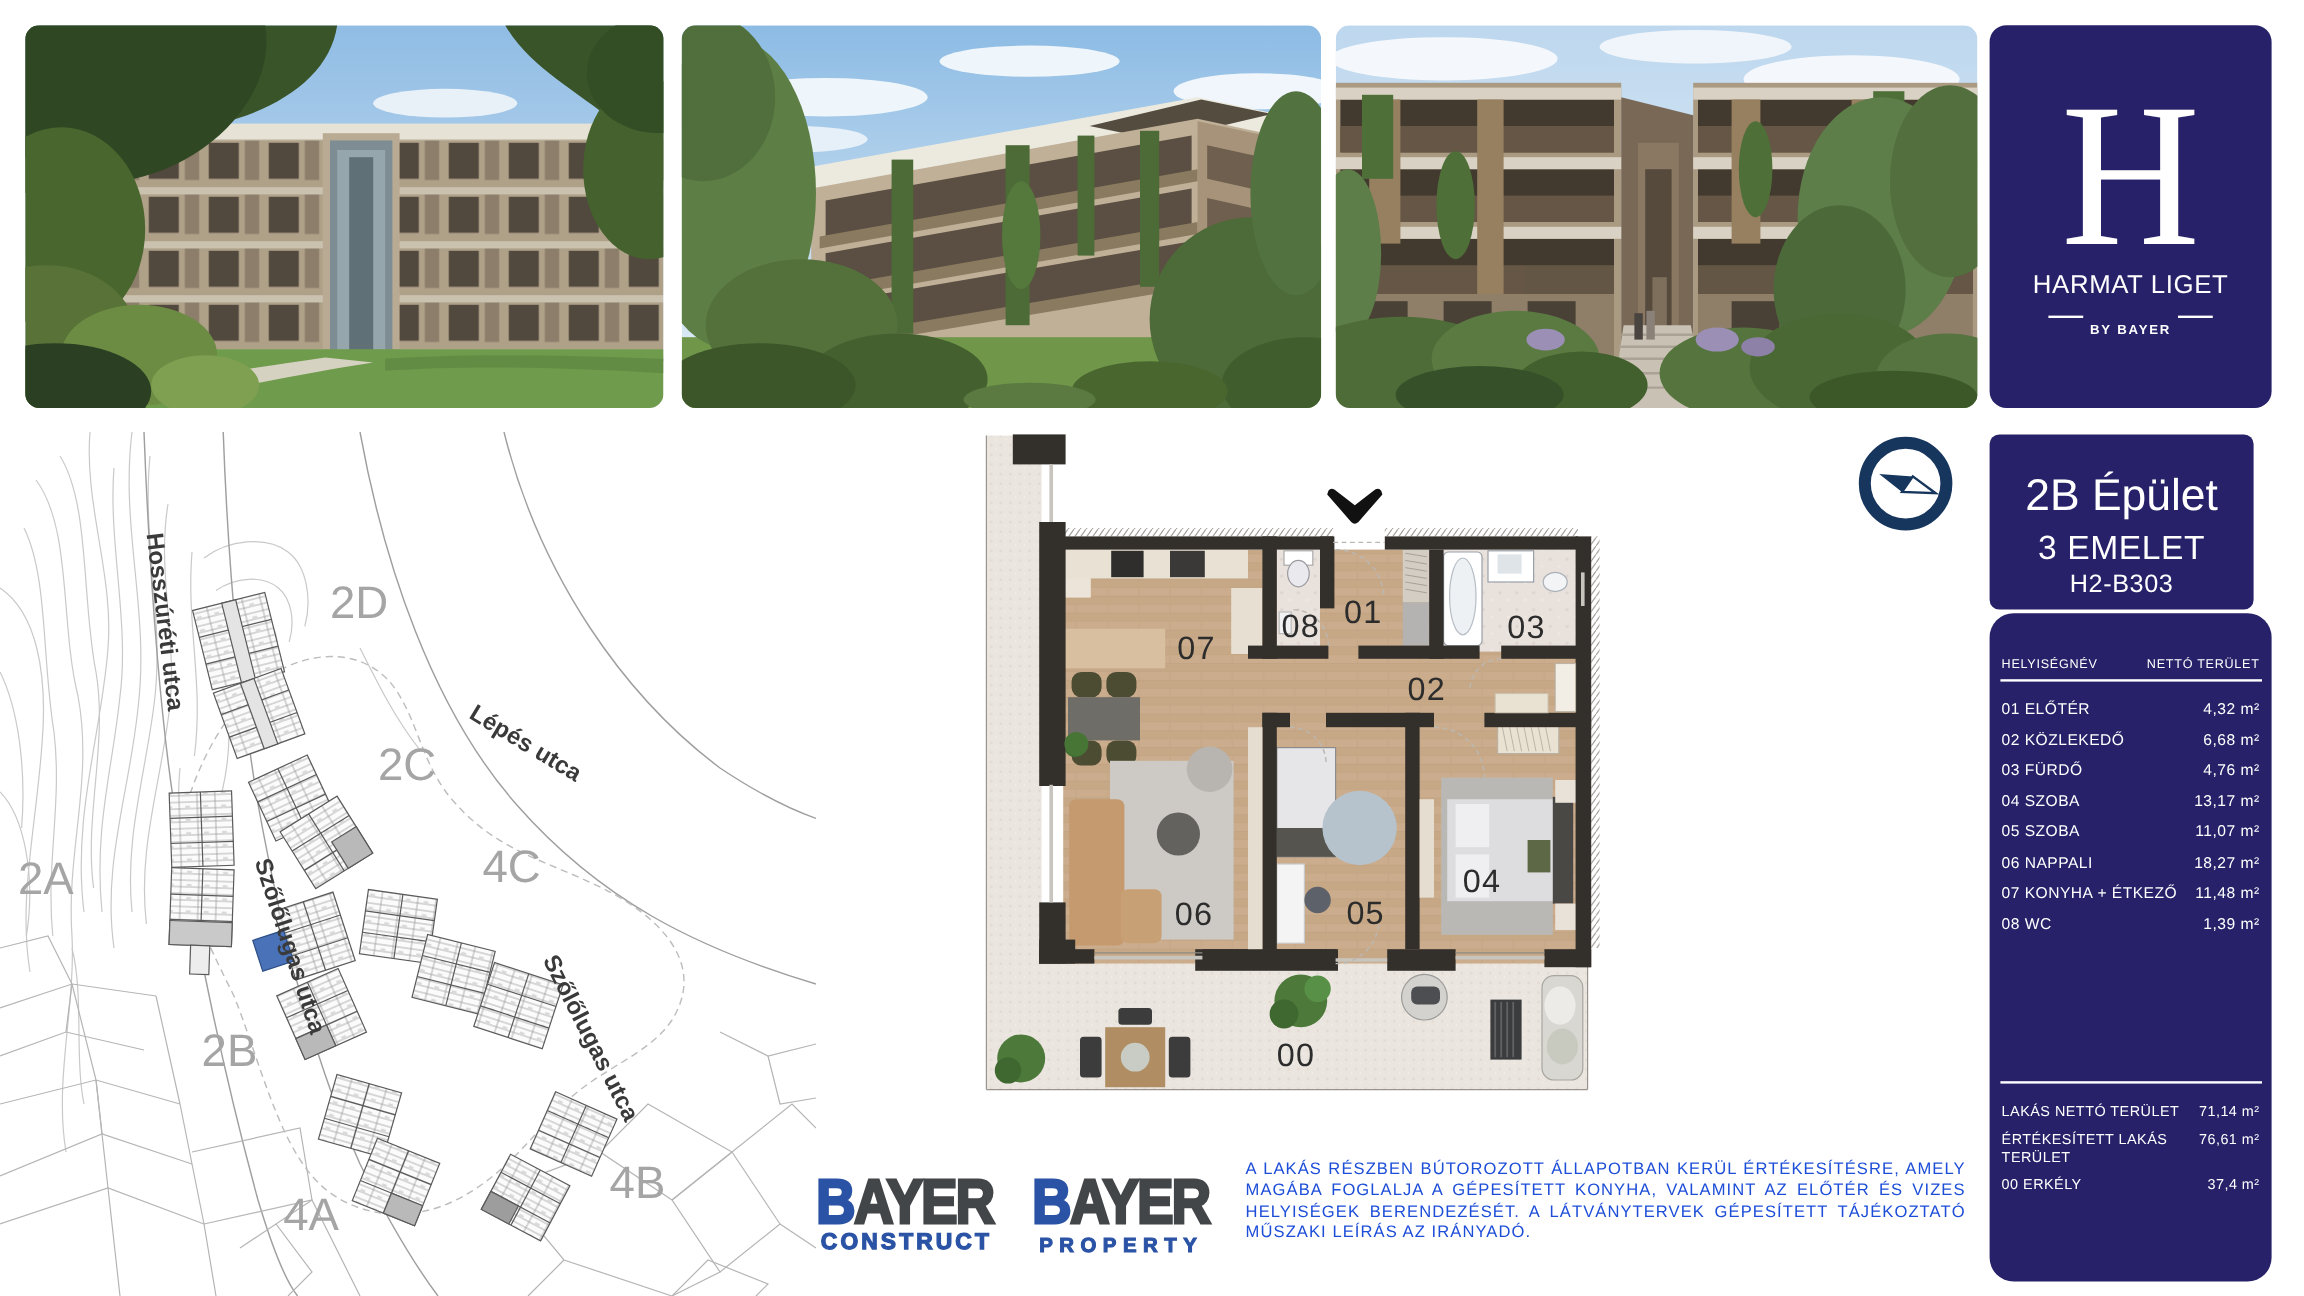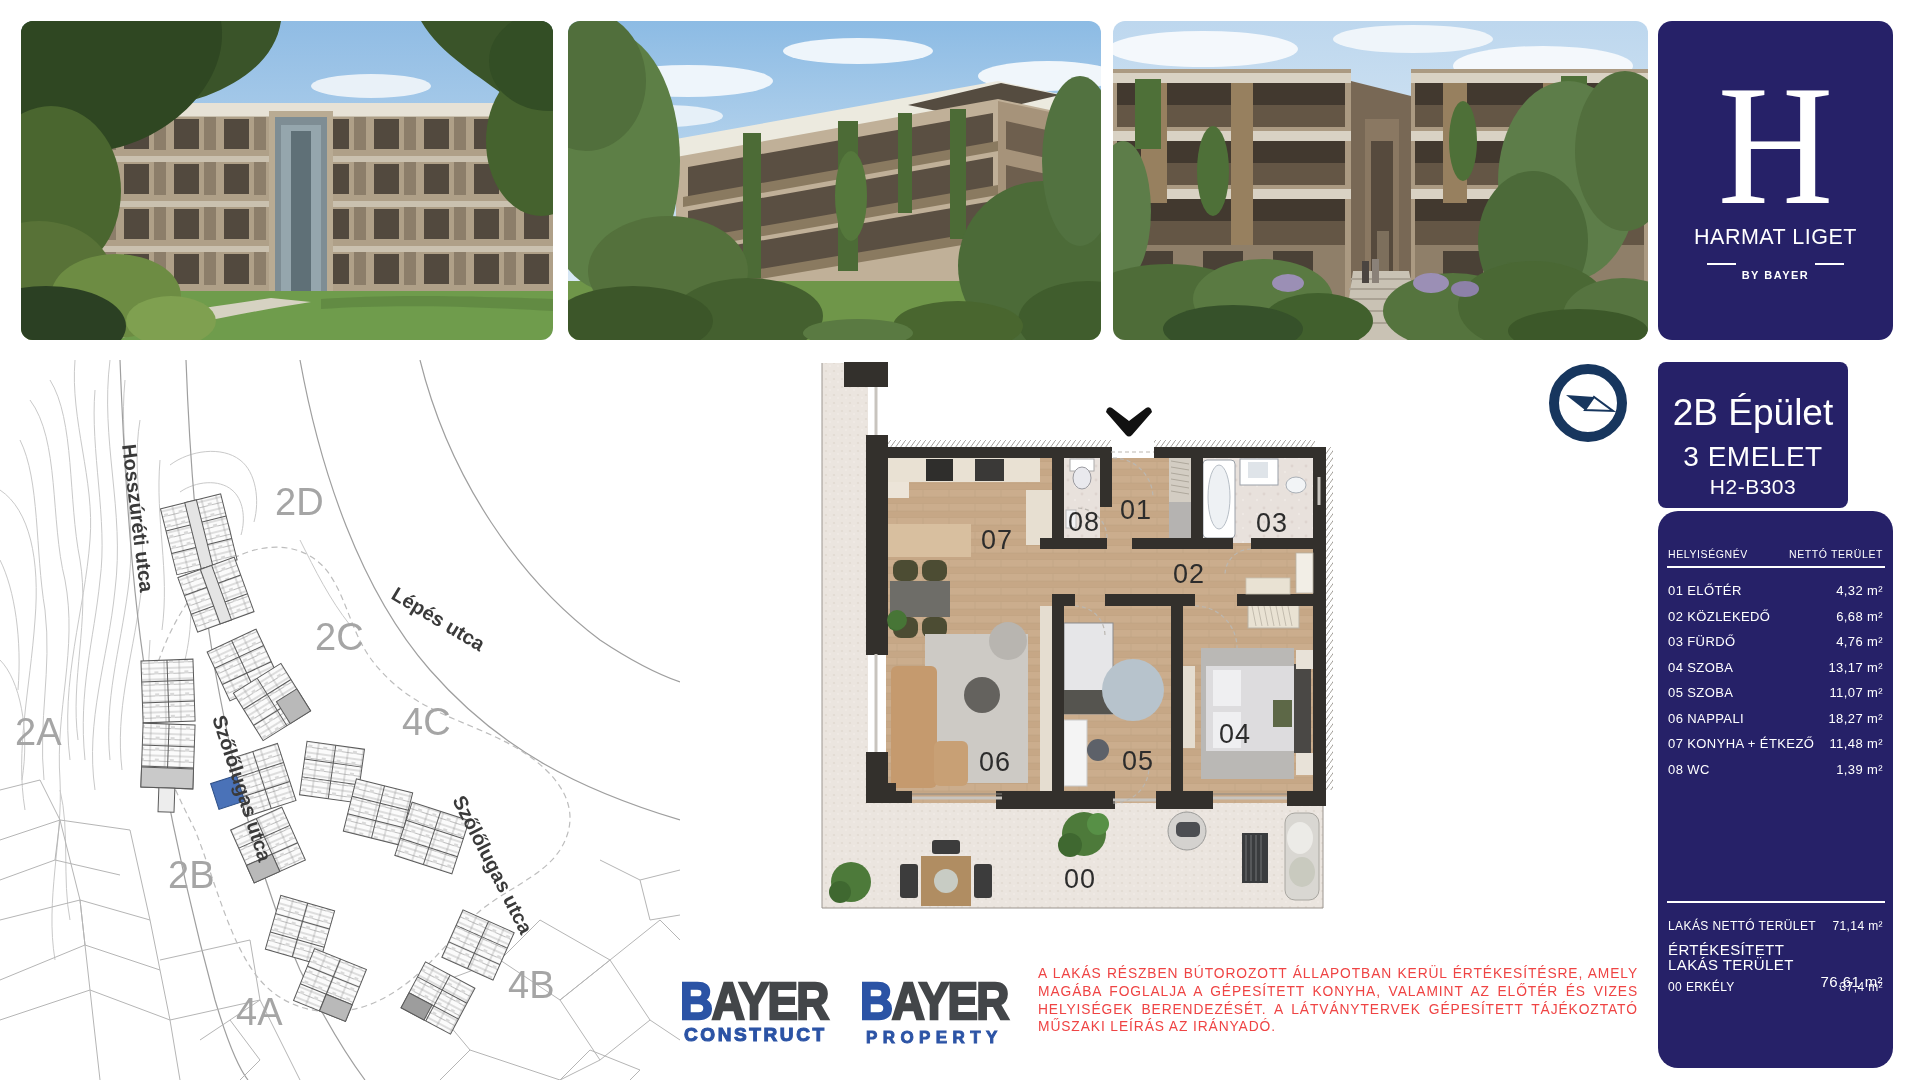--- a/index.html
+++ b/index.html
@@ -232,42 +232,42 @@
 </div>
 
 <div class="abs navy" style="left:1658px;top:21px;width:235px;height:319px;border-radius:14px;">
   <div style="position:absolute;top:39px;left:0;width:100%;text-align:center;font-family:'Liberation Serif',serif;font-size:171px;line-height:1;color:#fff;transform:scaleX(0.936);">H</div>
   <div style="position:absolute;top:204px;left:0;width:100%;text-align:center;font-size:21.5px;font-weight:normal;letter-spacing:0.5px;">HARMAT LIGET</div>
   <div style="position:absolute;top:248px;left:0;width:100%;text-align:center;font-size:11px;font-weight:bold;letter-spacing:1.5px;">BY BAYER</div>
   <div style="position:absolute;top:242px;left:49px;width:29px;height:2px;background:#fff;"></div>
   <div style="position:absolute;top:242px;right:49px;width:29px;height:2px;background:#fff;"></div>
 </div>
 
-<div class="abs navy" style="left:1658px;top:362px;width:190px;height:146px;border-radius:8px;text-align:center;">
+<div class="abs navy" style="left:1658px;top:362px;width:220px;height:146px;border-radius:8px;text-align:center;">
   <div style="margin-top:30px;font-size:37px;">2B Épület</div>
   <div style="margin-top:7px;font-size:28px;letter-spacing:0.5px;">3 EMELET</div>
   <div style="margin-top:2px;font-size:21px;letter-spacing:0.5px;">H2-B303</div>
 </div>
 
 <div class="abs navy" style="left:1658px;top:511px;width:235px;height:557px;border-radius:20px;font-size:13px;">
   <div style="position:absolute;top:37px;left:10px;right:10px;font-size:10.5px;letter-spacing:0.6px;">
     <span>HELYISÉGNÉV</span><span style="float:right;">NETTÓ TERÜLET</span>
   </div>
   <div style="position:absolute;top:55px;left:9px;right:8px;height:2px;background:#fff;"></div>
   <div class="trow" style="top:72px;"><span>01 ELŐTÉR</span><span class="tv">4,32 m²</span></div>
   <div class="trow" style="top:97.5px;"><span>02 KÖZLEKEDŐ</span><span class="tv">6,68 m²</span></div>
   <div class="trow" style="top:123px;"><span>03 FÜRDŐ</span><span class="tv">4,76 m²</span></div>
   <div class="trow" style="top:148.5px;"><span>04 SZOBA</span><span class="tv">13,17 m²</span></div>
   <div class="trow" style="top:174px;"><span>05 SZOBA</span><span class="tv">11,07 m²</span></div>
   <div class="trow" style="top:199.5px;"><span>06 NAPPALI</span><span class="tv">18,27 m²</span></div>
   <div class="trow" style="top:225px;"><span>07 KONYHA + ÉTKEZŐ</span><span class="tv">11,48 m²</span></div>
   <div class="trow" style="top:250.5px;"><span>08 WC</span><span class="tv">1,39 m²</span></div>
   <div style="position:absolute;top:390px;left:9px;right:8px;height:2px;background:#fff;"></div>
   <div class="trow" style="top:408px;font-size:12px;"><span>LAKÁS NETTÓ TERÜLET</span><span class="tv">71,14 m²</span></div>
-  <div class="trow" style="top:431px;font-size:15px;"><span style="display:inline-block;width:160px;line-height:15px;">ÉRTÉKESÍTETT LAKÁS TERÜLET</span><span class="tv">76,61 m²</span></div>
+  <div class="trow" style="top:431px;font-size:12px;"><span style="display:inline-block;width:160px;line-height:15px;">ÉRTÉKESÍTETT LAKÁS TERÜLET</span><span class="tv">76,61 m²</span></div>
   <div class="trow" style="top:469px;font-size:12px;"><span>00 ERKÉLY</span><span class="tv">37,4 m²</span></div>
 </div>
 
 <svg class="abs" style="left:1545px;top:360px;" width="90" height="90" viewBox="0 0 90 90">
   <circle cx="43" cy="43" r="34" fill="none" stroke="#17365e" stroke-width="10"></circle>
   <polygon points="21,35 49,37 40,50" fill="#17365e"></polygon>
   <polygon points="40,50 49,37 68,51" fill="#fff" stroke="#17365e" stroke-width="2"></polygon>
 </svg>
 
 <svg class="abs" style="left:0;top:360px;" width="680" height="720" viewBox="0 0 680 720">
@@ -692,18 +692,18 @@
     </g>
     <text x="8" y="66" font-size="19" fill="#2b53a5" stroke="#2b53a5" stroke-width="1.1" paint-order="stroke" letter-spacing="2.6">CONSTRUCT</text>
     <g transform="translate(184,44) scale(0.88,1)" paint-order="stroke">
       <text x="0" y="0" font-size="52" fill="#2b53a5" stroke="#2b53a5" stroke-width="2.4">B</text>
       <text x="36" y="0" font-size="52" fill="#434649" stroke="#434649" stroke-width="2.4" letter-spacing="-2">AYER</text>
     </g>
     <text x="190" y="68" font-size="17" fill="#2b53a5" stroke="#2b53a5" stroke-width="0.9" paint-order="stroke" letter-spacing="5.4">PROPERTY</text>
   </g>
 </svg>
 
-<div class="abs" style="left:1038px;top:965px;width:600px;font-size:13.8px;line-height:17.8px;color:#ef4444;letter-spacing:0.9px;">
+<div class="abs" style="left:1038px;top:965px;width:600px;font-size:13.8px;line-height:17.8px;color:#1d4ed8;letter-spacing:0.9px;">
 <div style="text-align-last:justify;">A LAKÁS RÉSZBEN BÚTOROZOTT ÁLLAPOTBAN KERÜL ÉRTÉKESÍTÉSRE, AMELY</div>
 <div style="text-align-last:justify;">MAGÁBA FOGLALJA A GÉPESÍTETT KONYHA, VALAMINT AZ ELŐTÉR ÉS VIZES</div>
 <div style="text-align-last:justify;">HELYISÉGEK BERENDEZÉSÉT. A LÁTVÁNYTERVEK GÉPESÍTETT TÁJÉKOZTATÓ</div>
 <div>MŰSZAKI LEÍRÁS AZ IRÁNYADÓ.</div>
 </div>
 
 </body></html>

